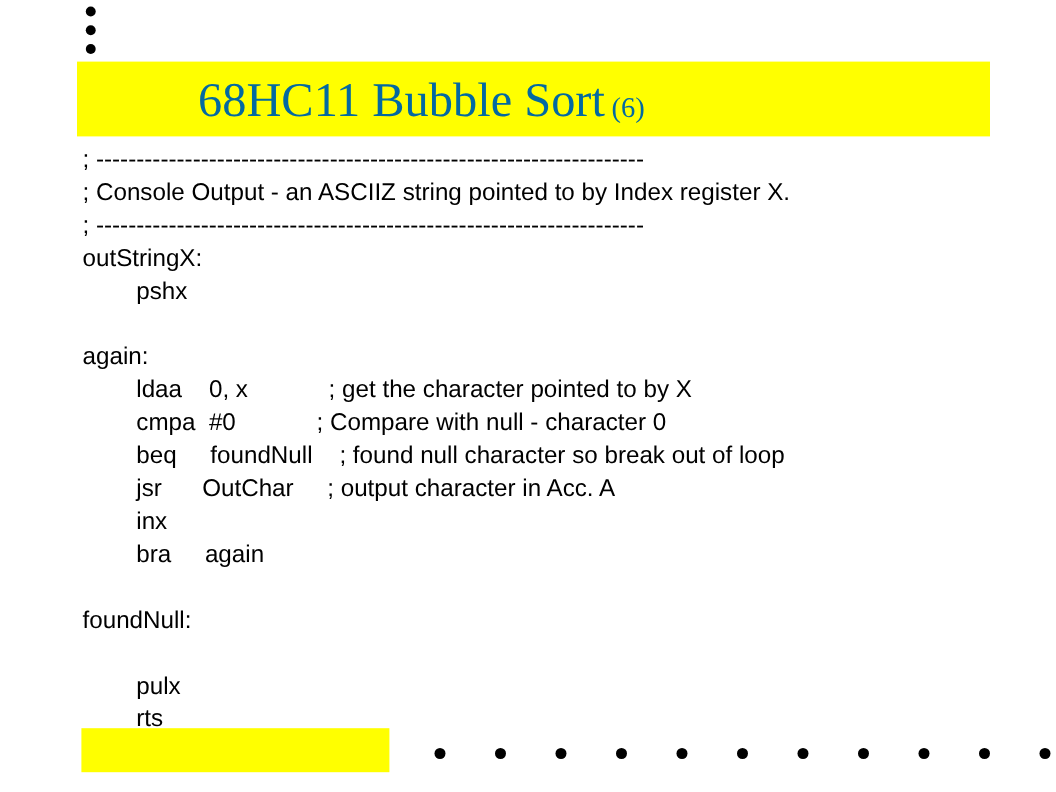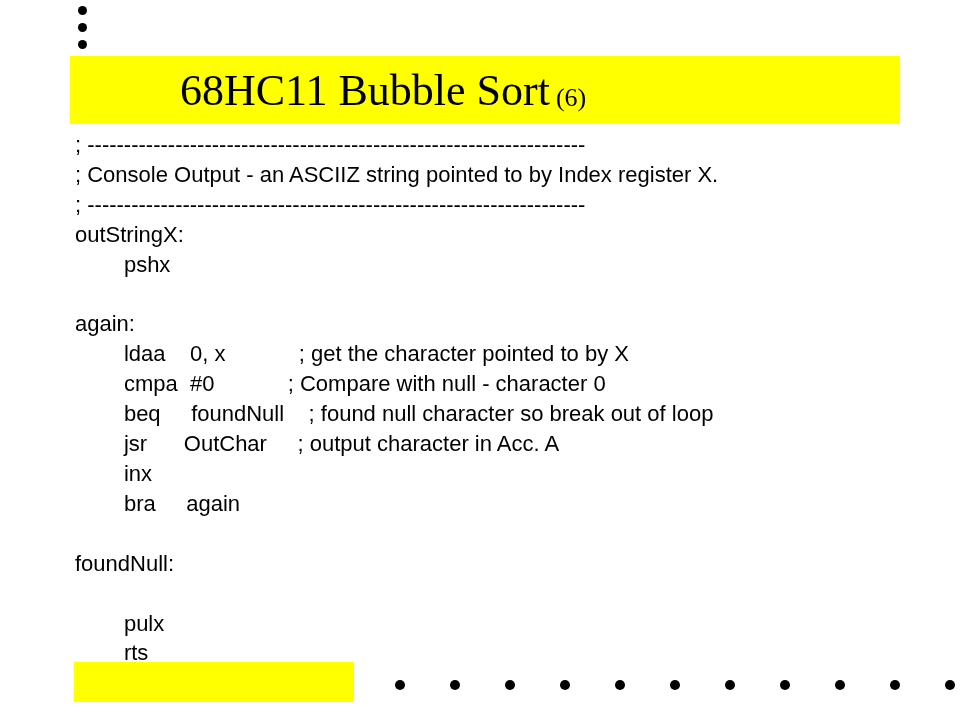--- a/index.html
+++ b/index.html
@@ -32,21 +32,21 @@
     position: absolute;
     top: 56px;
     left: 70px;
     width: 830px;
     height: 68px;
     background: #ffff00;
     display: flex;
     align-items: center;
     font-family: "Times New Roman", Times, serif;
     font-size: 44px;
-    color: #000000;
+    color: #0369a1;
     box-sizing: border-box;
     padding-left: 110px;
   }
   .title-band .sub {
     font-size: 26px;
     margin-left: 6px;
     position: relative;
     top: 8px;
   }
   .body {

